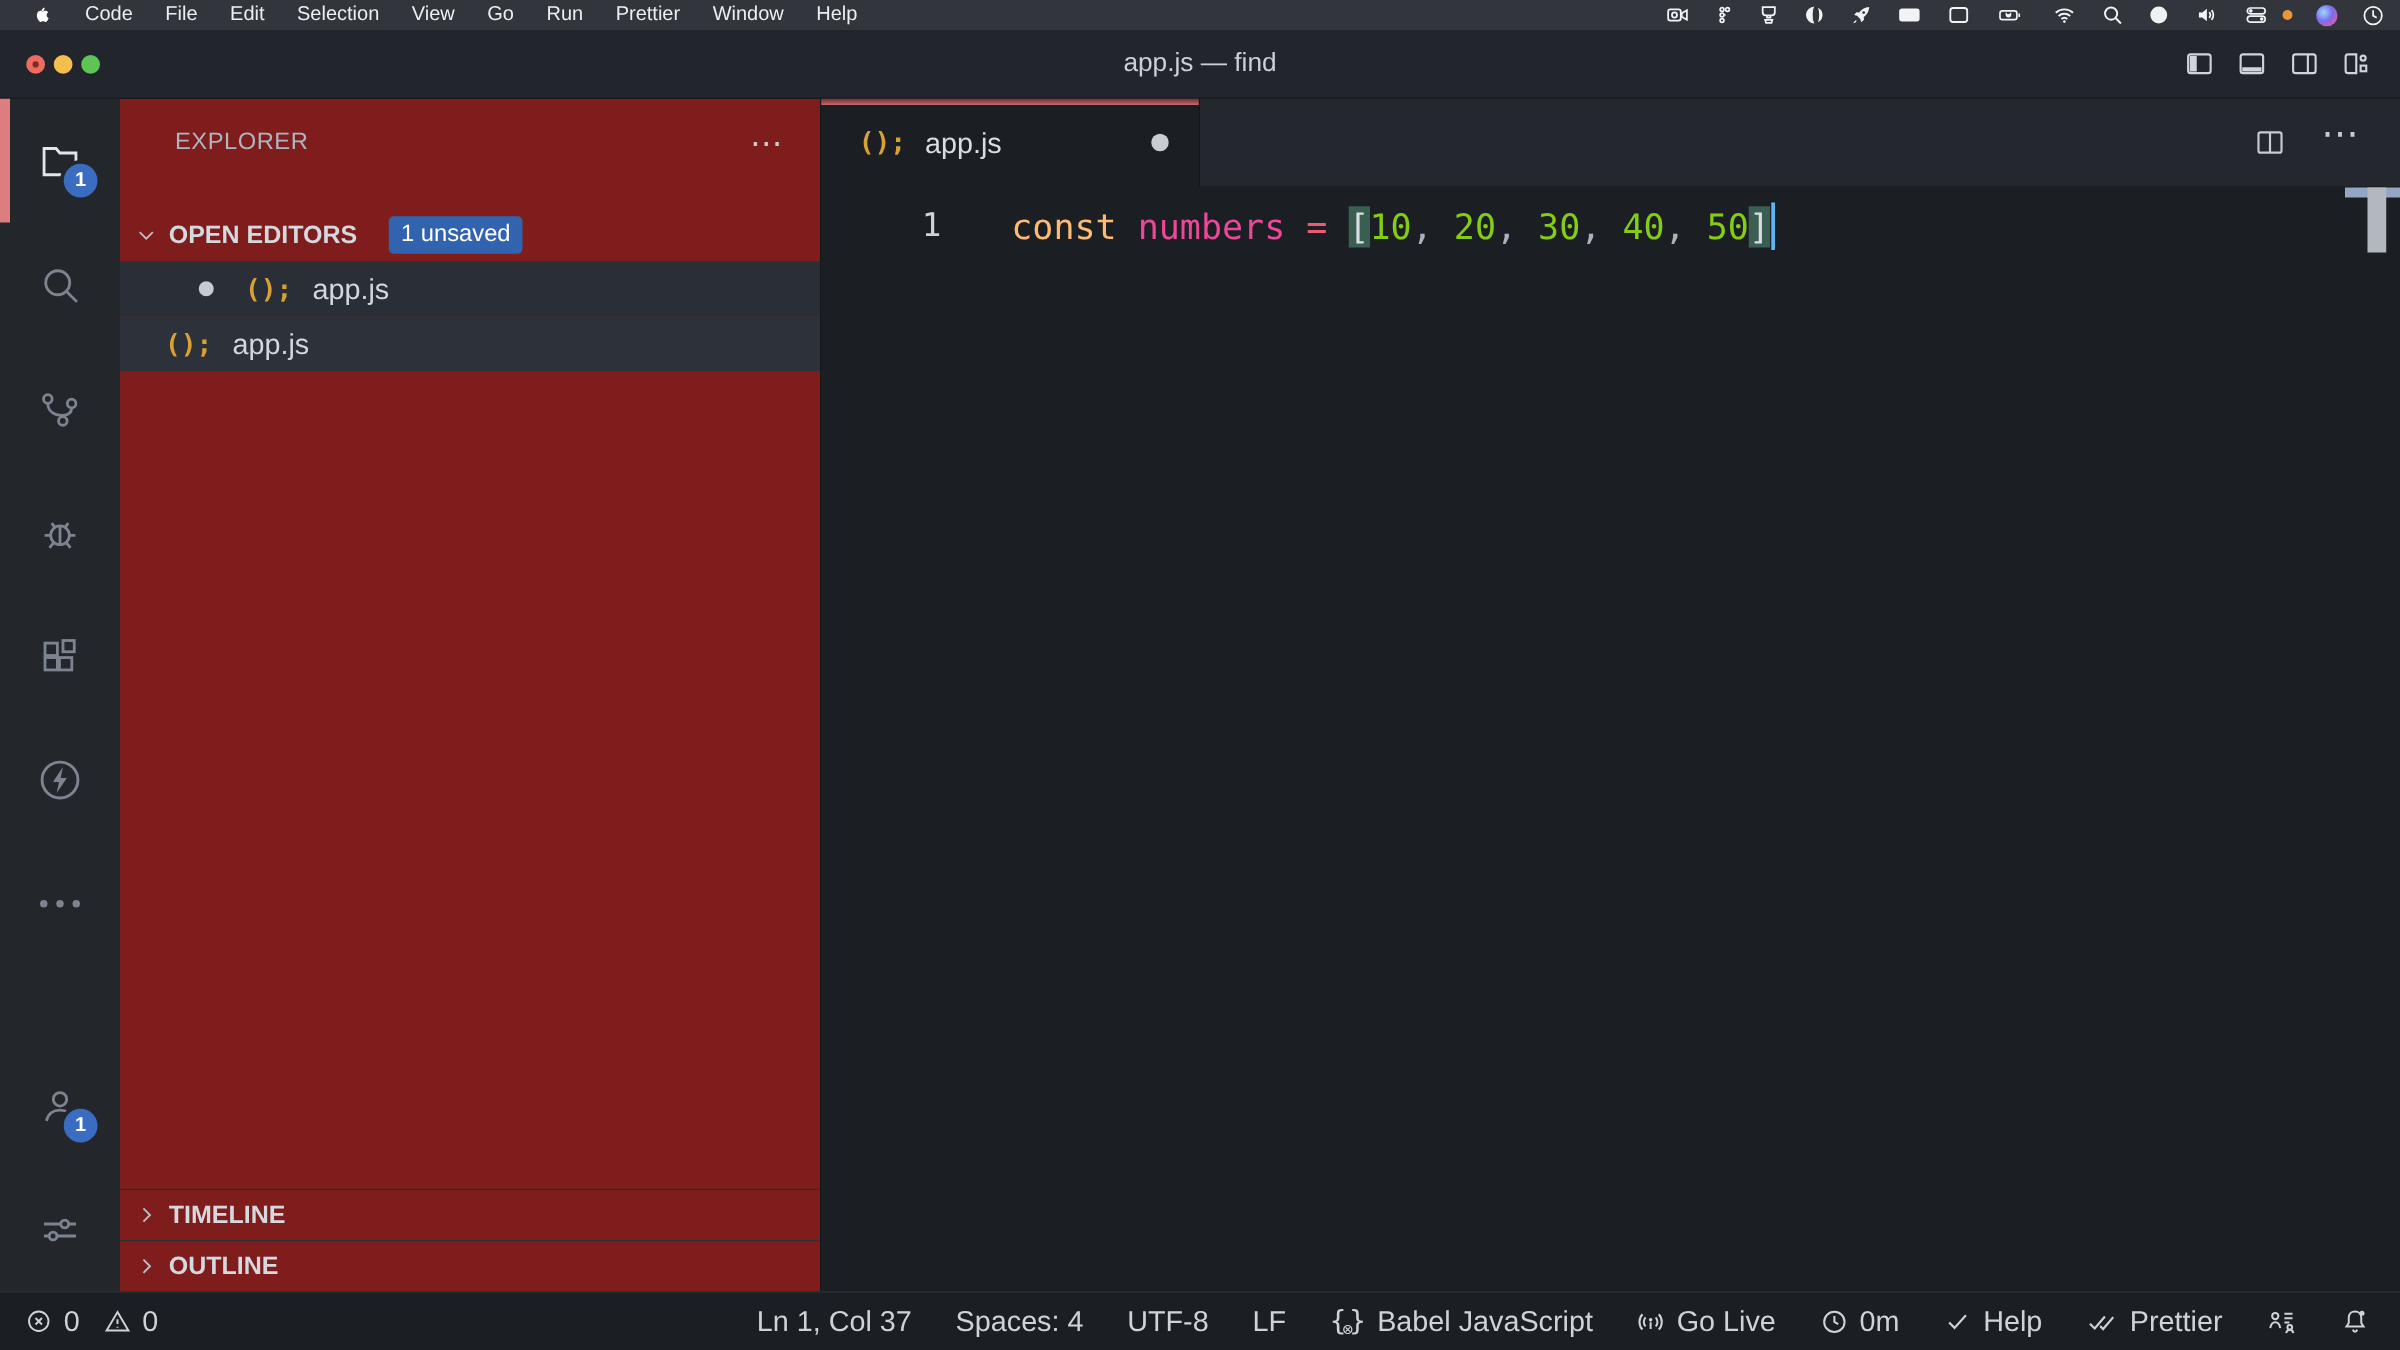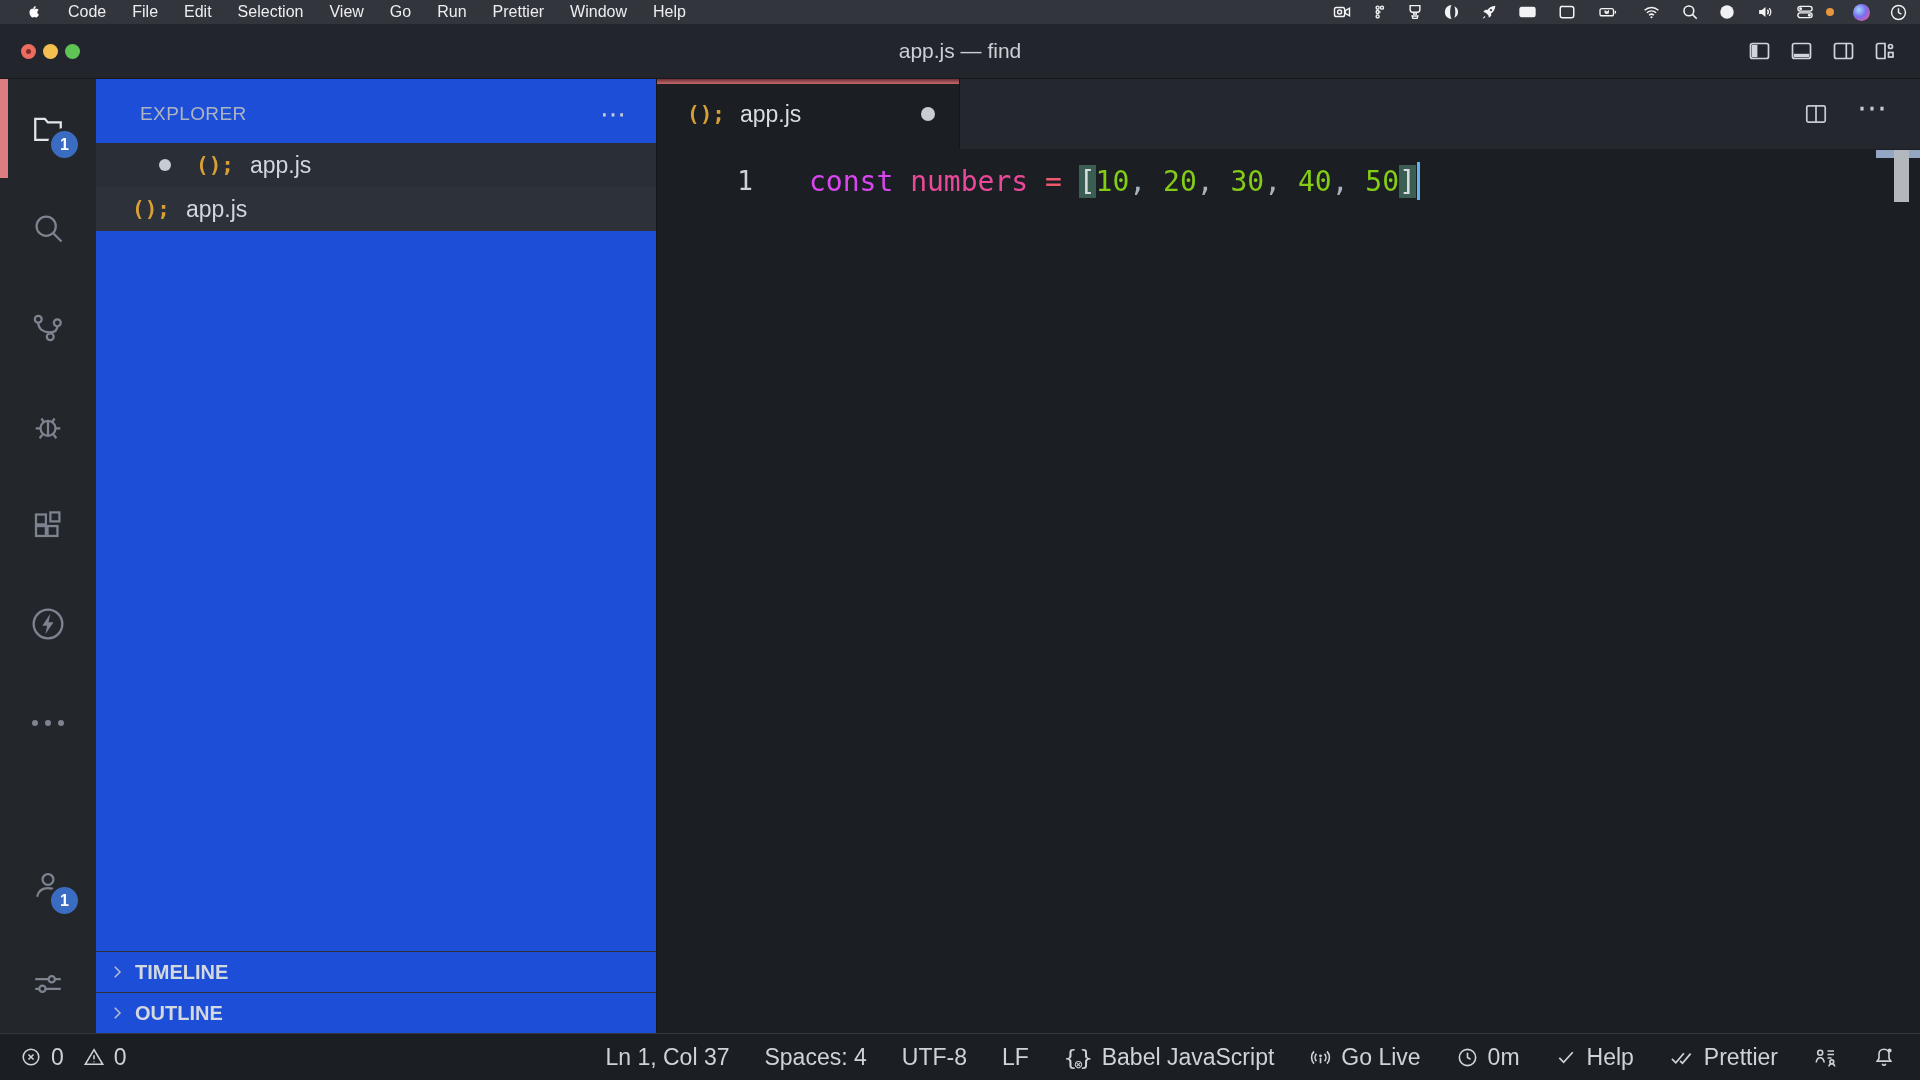--- a/index.html
+++ b/index.html
@@ -39,21 +39,21 @@
   .ab-cell{height:99px;display:flex;align-items:center;justify-content:center;position:relative;color:#7d848f}
   .ab-cell.active{color:#e2e5ea}
   .ab-cell.active::before{content:"";position:absolute;left:0;top:0;bottom:0;width:8px;background:#de7d80}
   .ab-badge{position:absolute;right:15px;bottom:17px;min-width:27px;height:27px;border-radius:50%;
             background:#3a6cc2;color:#fff;font-size:16px;font-weight:700;display:flex;align-items:center;
             justify-content:center;border:3px solid #23272c;box-sizing:content-box}
   .dots3{display:flex;gap:7px}
   .dots3 i{width:6px;height:6px;border-radius:50%;background:#7d848f}
 
   
-  .sidebar{width:560px;background:#1d4ed8;display:flex;flex-direction:column;border-right:1px solid #15171b}
+  .sidebar{width:560px;background:#7f1d1d;display:flex;flex-direction:column;border-right:1px solid #15171b}
   .sb-header{height:58px;display:flex;align-items:center;padding:6px 28px 0 44px;font-size:19px;
              letter-spacing:.4px;color:#aeb5c0}
   .sb-actions{margin-left:auto;display:flex;gap:5px;color:#c7ccd3;font-size:26px;letter-spacing:2px;line-height:10px}
   .sec-header{height:42px;display:flex;align-items:center;padding:0 12px;font-weight:700;font-size:20px;
               color:#d4d8df;gap:9px}
   .chev{color:#b9bfc9;display:flex}
   .oe-badge{background:#3263ae;color:#fff;font-weight:400;font-size:19px;padding:4px 10px;border-radius:4px;margin-left:16px}
   .file-row{height:44px;display:flex;align-items:center;font-size:23px;color:#d2d6dd}
   .file-row.oe{background:#2a2f37;padding-left:63px}
   .file-row.find-row{background:#2c313a;padding-left:36px}
@@ -71,21 +71,21 @@
                background:linear-gradient(#6d3136,#c7696e)}
   .tab-label{font-size:23px;color:#d9dce2}
   .tab-dot{margin-left:auto;width:14px;height:14px;border-radius:50%;background:#c9cdd3}
   .editor-actions{margin-left:auto;display:flex;align-items:center;gap:28px;padding-right:30px;color:#c6cad1}
   .ea-more{font-size:30px;letter-spacing:3px;line-height:10px;padding-bottom:12px}
 
   .codearea{flex:1;font-family:"DejaVu Sans Mono",monospace;font-size:28px}
   .codeline{display:flex;align-items:center;height:46px;margin-top:9px}
   .gutter{width:96px;text-align:right;color:#ced3da;font-size:26px;flex:none}
   .code{white-space:pre;margin-left:56px;display:flex;align-items:center}
-  .tok-kw{color:#d946ef}.tok-var{color:#ec4899}.tok-op{color:#ef596f}
+  .tok-kw{color:#fdba74}.tok-var{color:#ec4899}.tok-op{color:#ef596f}
   .tok-num{color:#84cc16}.tok-pun{color:#abb2bf}.tok-pln{color:#abb2bf}
   .tok-br{color:#d9dce1;background:#3a5f52}
   .cursor{display:inline-block;width:3px;height:38px;background:#5db4f0;margin-left:1px}
 
   .minimap-line{position:absolute;top:71px;right:0;width:44px;height:8px;background:#93a6c4}
   .minimap-slider{position:absolute;top:71px;right:11px;width:15px;height:52px;background:#b3b8bf}
 
   
   .statusbar{height:46px;background:#1b1f24;border-top:1px solid #33363c;display:flex;align-items:center;
              font-size:23px;color:#ced3da;padding:0 24px 0 20px}
@@ -319,20 +319,29 @@
       </div>
     </div>
   </div>
 
   <div class="sidebar">
     <div class="sb-header">
       <span>EXPLORER</span>
       <span class="sb-actions">⋯</span>
     </div>
 
+    <div class="sec-header" style="margin-top:24px">
+      <span class="chev">
+        <svg width="18" height="18" viewBox="0 0 24 24" fill="none" stroke="currentColor" stroke-width="2">
+            <path d="M5 9l7 7 7-7"></path>
+          </svg>
+      </span>
+      <span>OPEN EDITORS</span>
+      <span class="oe-badge">1 unsaved</span>
+    </div>
     <div class="file-row oe">
       <span class="mod-dot"></span>
       <span class="jsicon">();</span>
       <span>app.js</span>
     </div>
 
     <div class="file-row find-row">
       <span class="jsicon">();</span>
       <span>app.js</span>
     </div>

